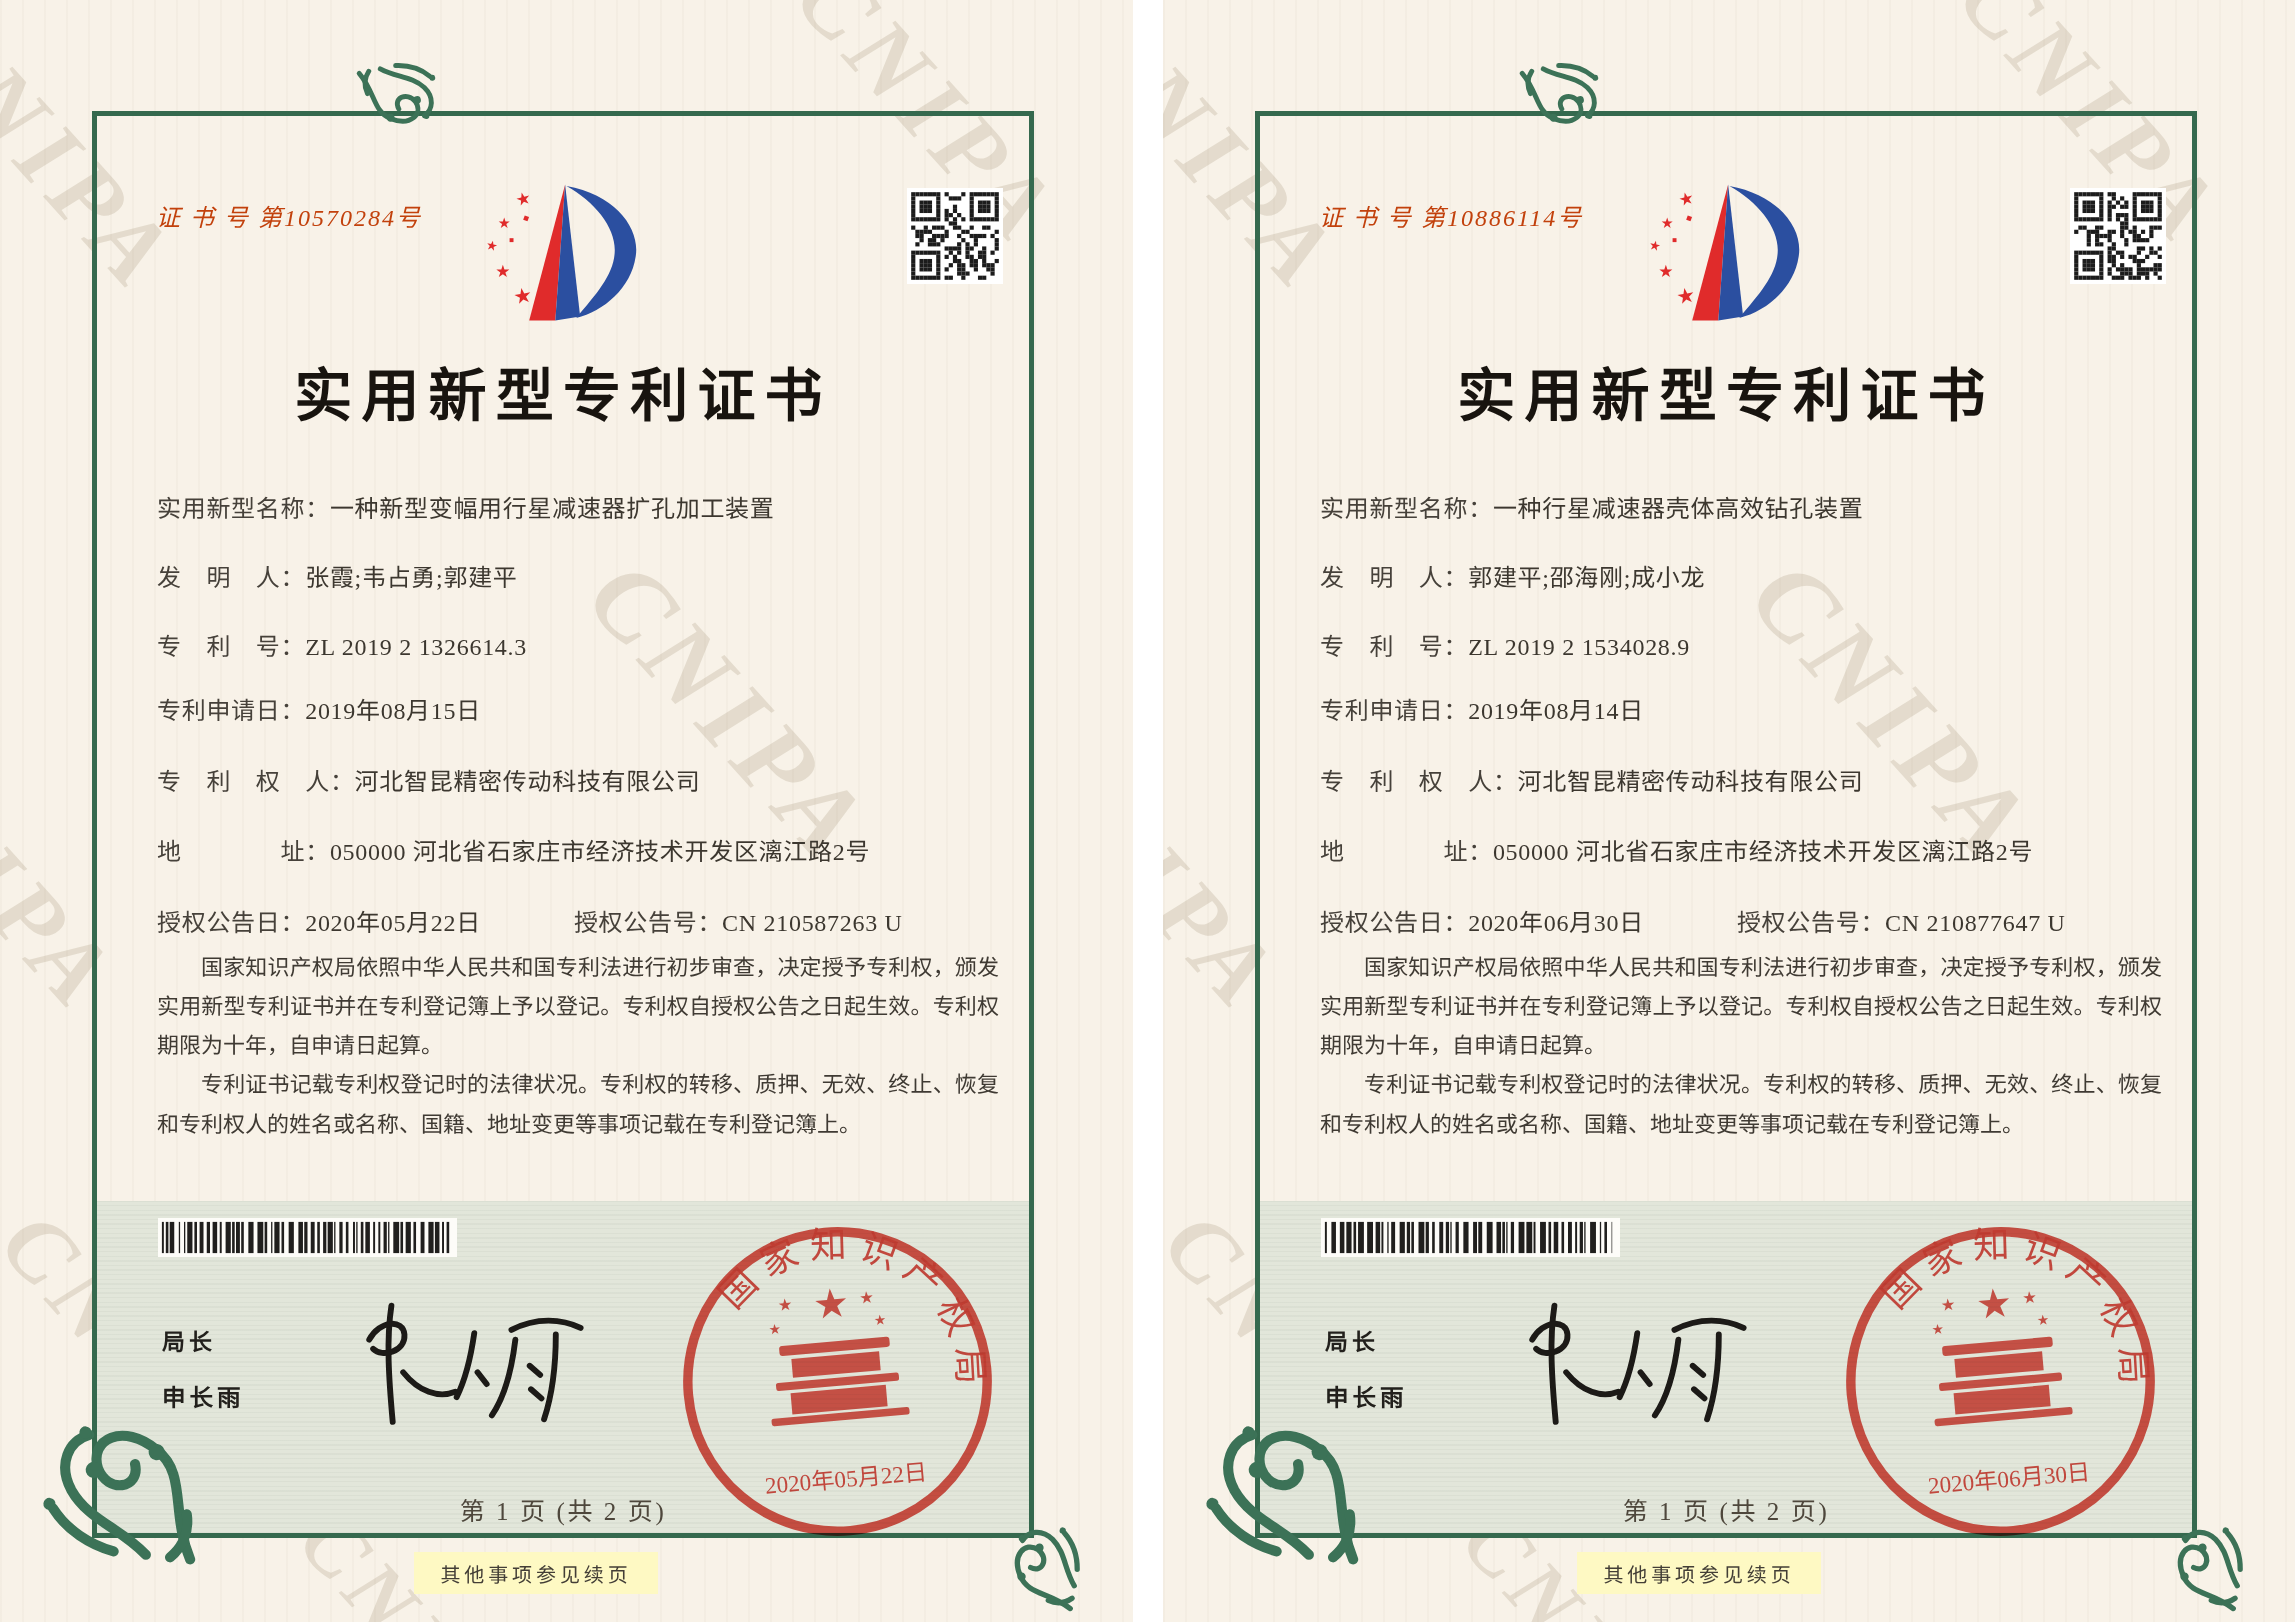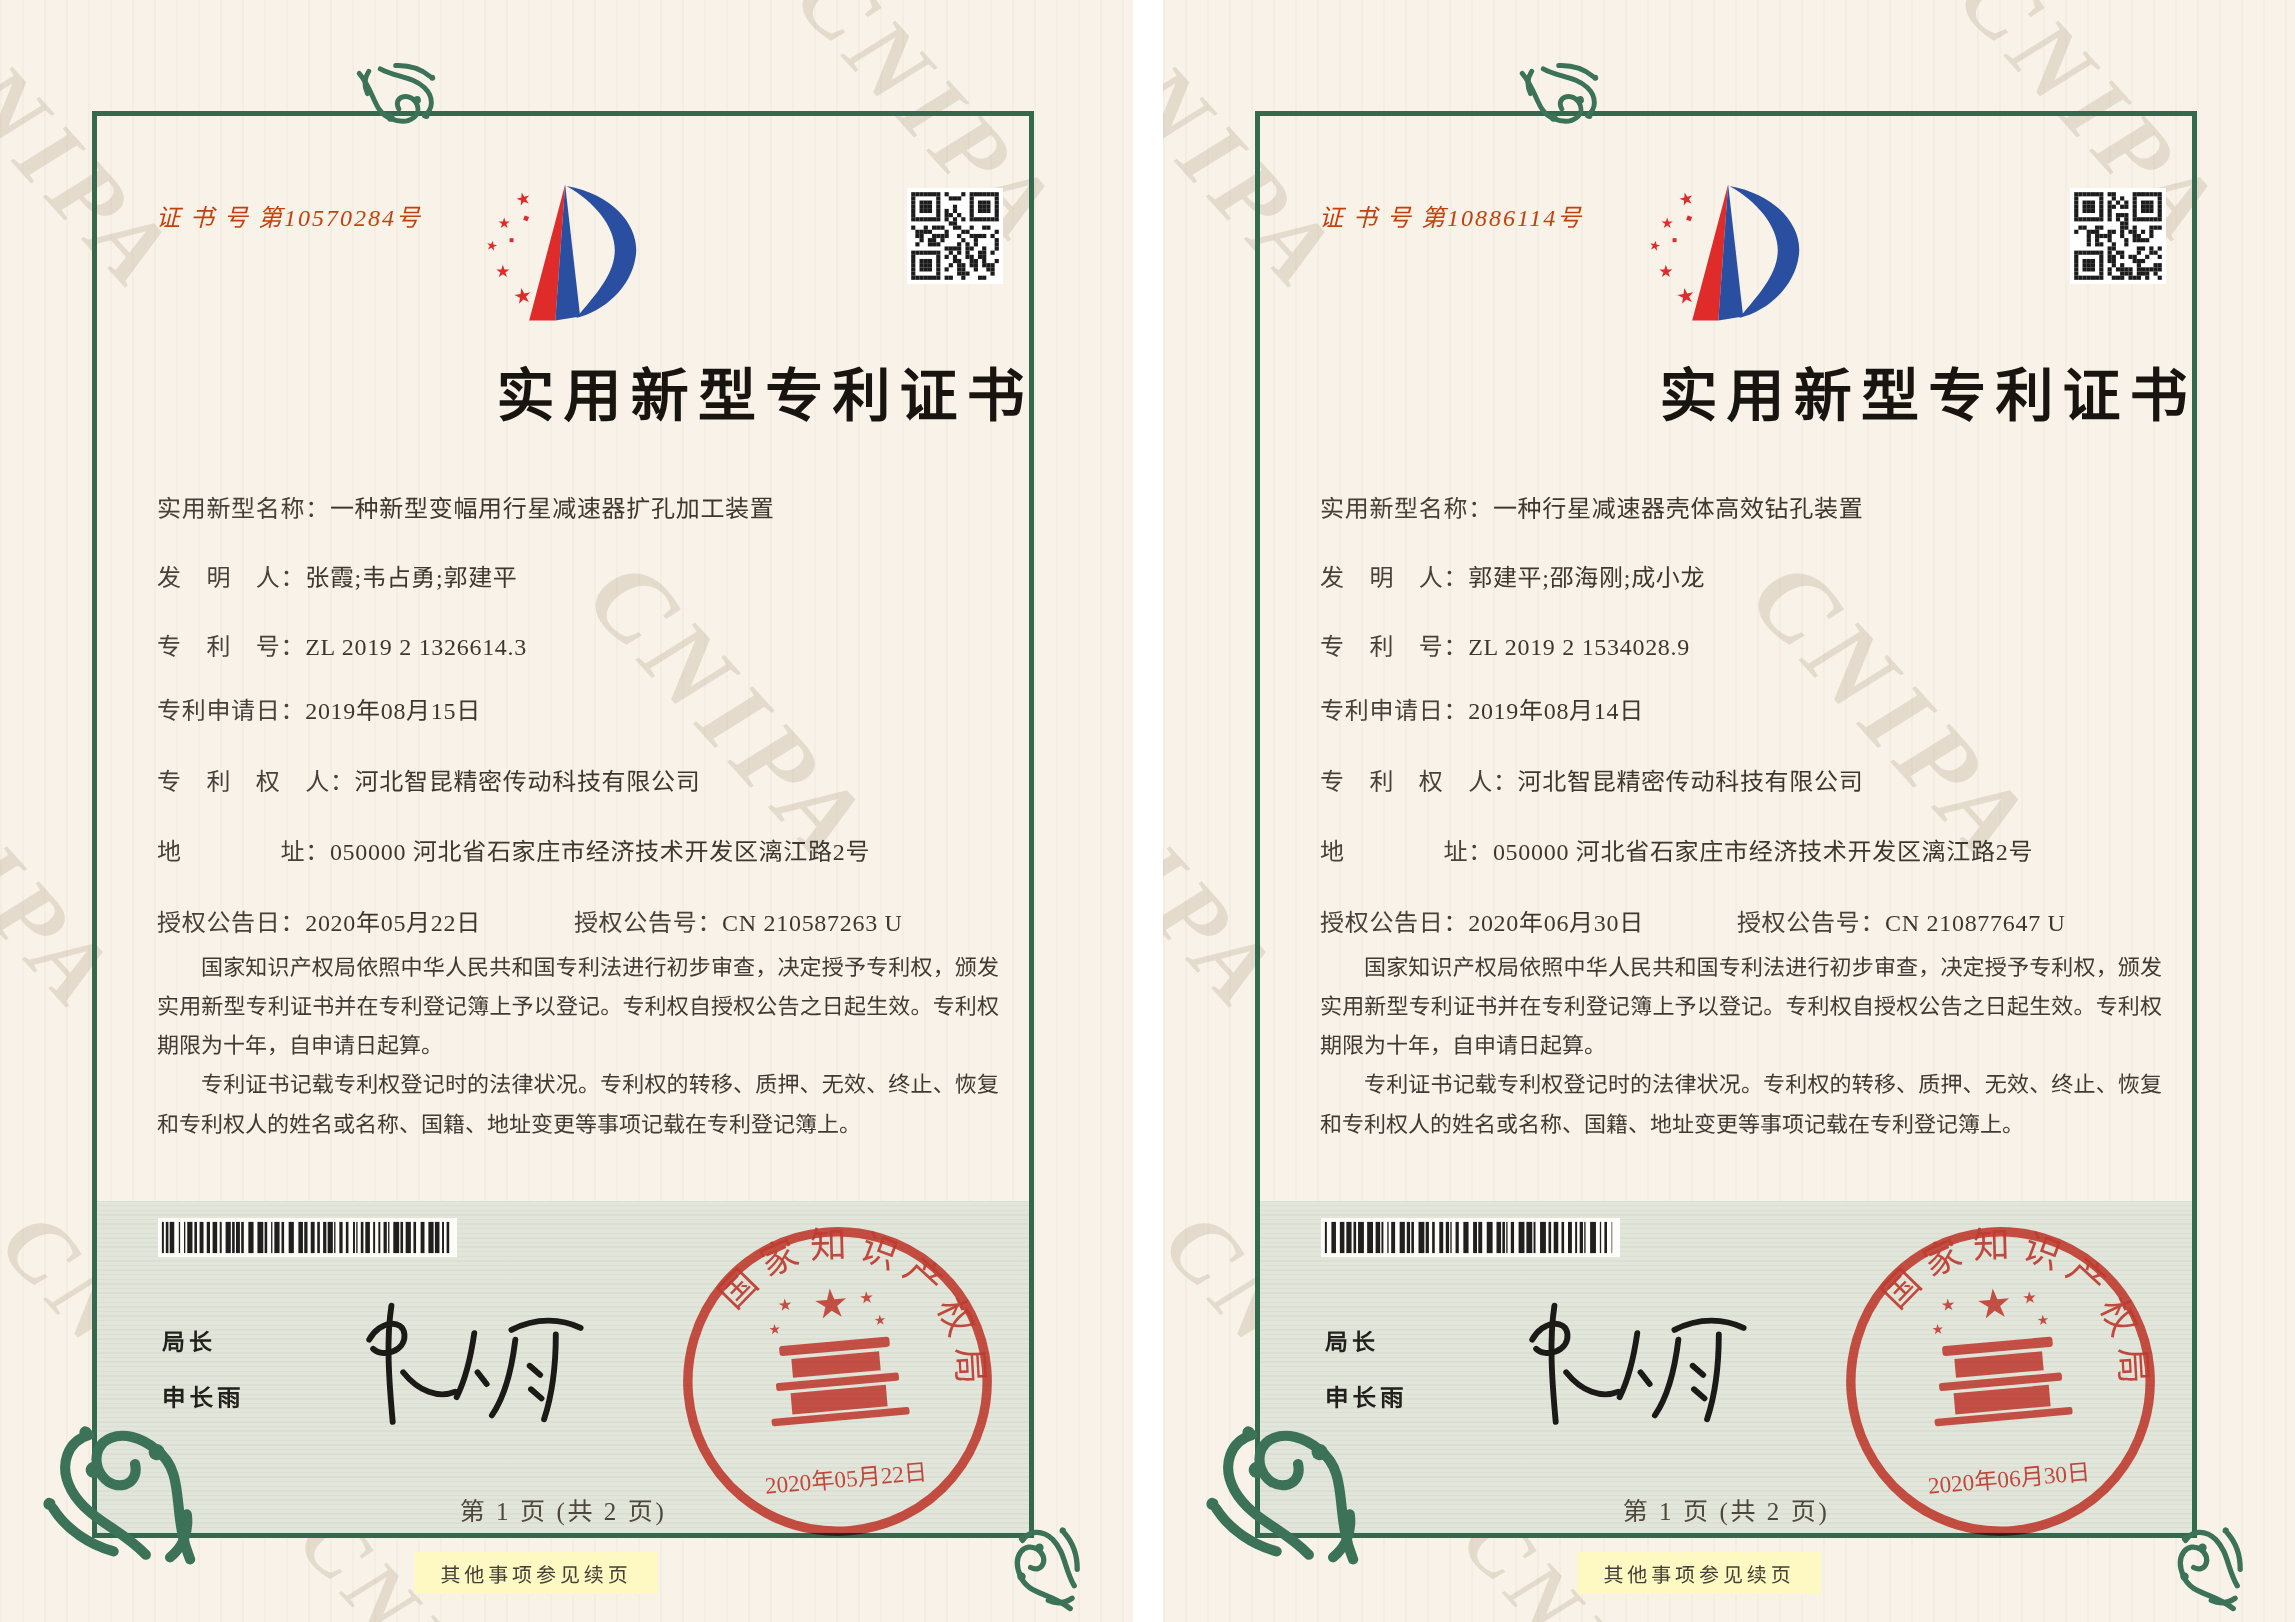--- a/index.html
+++ b/index.html
@@ -34,21 +34,21 @@
     position:absolute;left:92px;top:111px;width:942px;height:1427px;
     border:5.2px solid #35694e;box-sizing:border-box;z-index:1;
   }
   .certno{
     position:absolute;left:156px;top:198px;z-index:3;
     font-size:24px;letter-spacing:2px;color:#c2410c;font-style:italic;
   }
   .logo{position:absolute;left:486px;top:182px;z-index:2;}
   .qr{position:absolute;left:907px;top:188px;z-index:2;}
   .title{
-    position:absolute;left:92px;top:349px;width:942px;text-align:right;z-index:3;
+    position:absolute;left:92px;top:349px;width:942px;text-align:center;z-index:3;
     font-size:58px;font-weight:700;letter-spacing:9.2px;color:#18140f;
   }
   .row{position:absolute;left:157px;width:844px;z-index:3;
     font-size:24px;color:#46413a;letter-spacing:0.7px;white-space:nowrap;}
   .row .label{color:#46413a;}
   .row .val{color:#3c372f;}
   .row .val.w1{display:inline-block;width:262px;}
   .r-name{top:489px;} .r-inv{top:558px;} .r-pat{top:627px;}
   .r-fil{top:691px;} .r-own{top:762px;} .r-addr{top:832px;} .r-grant{top:903px;}
   .paras{position:absolute;left:157px;top:948px;width:842px;z-index:3;

